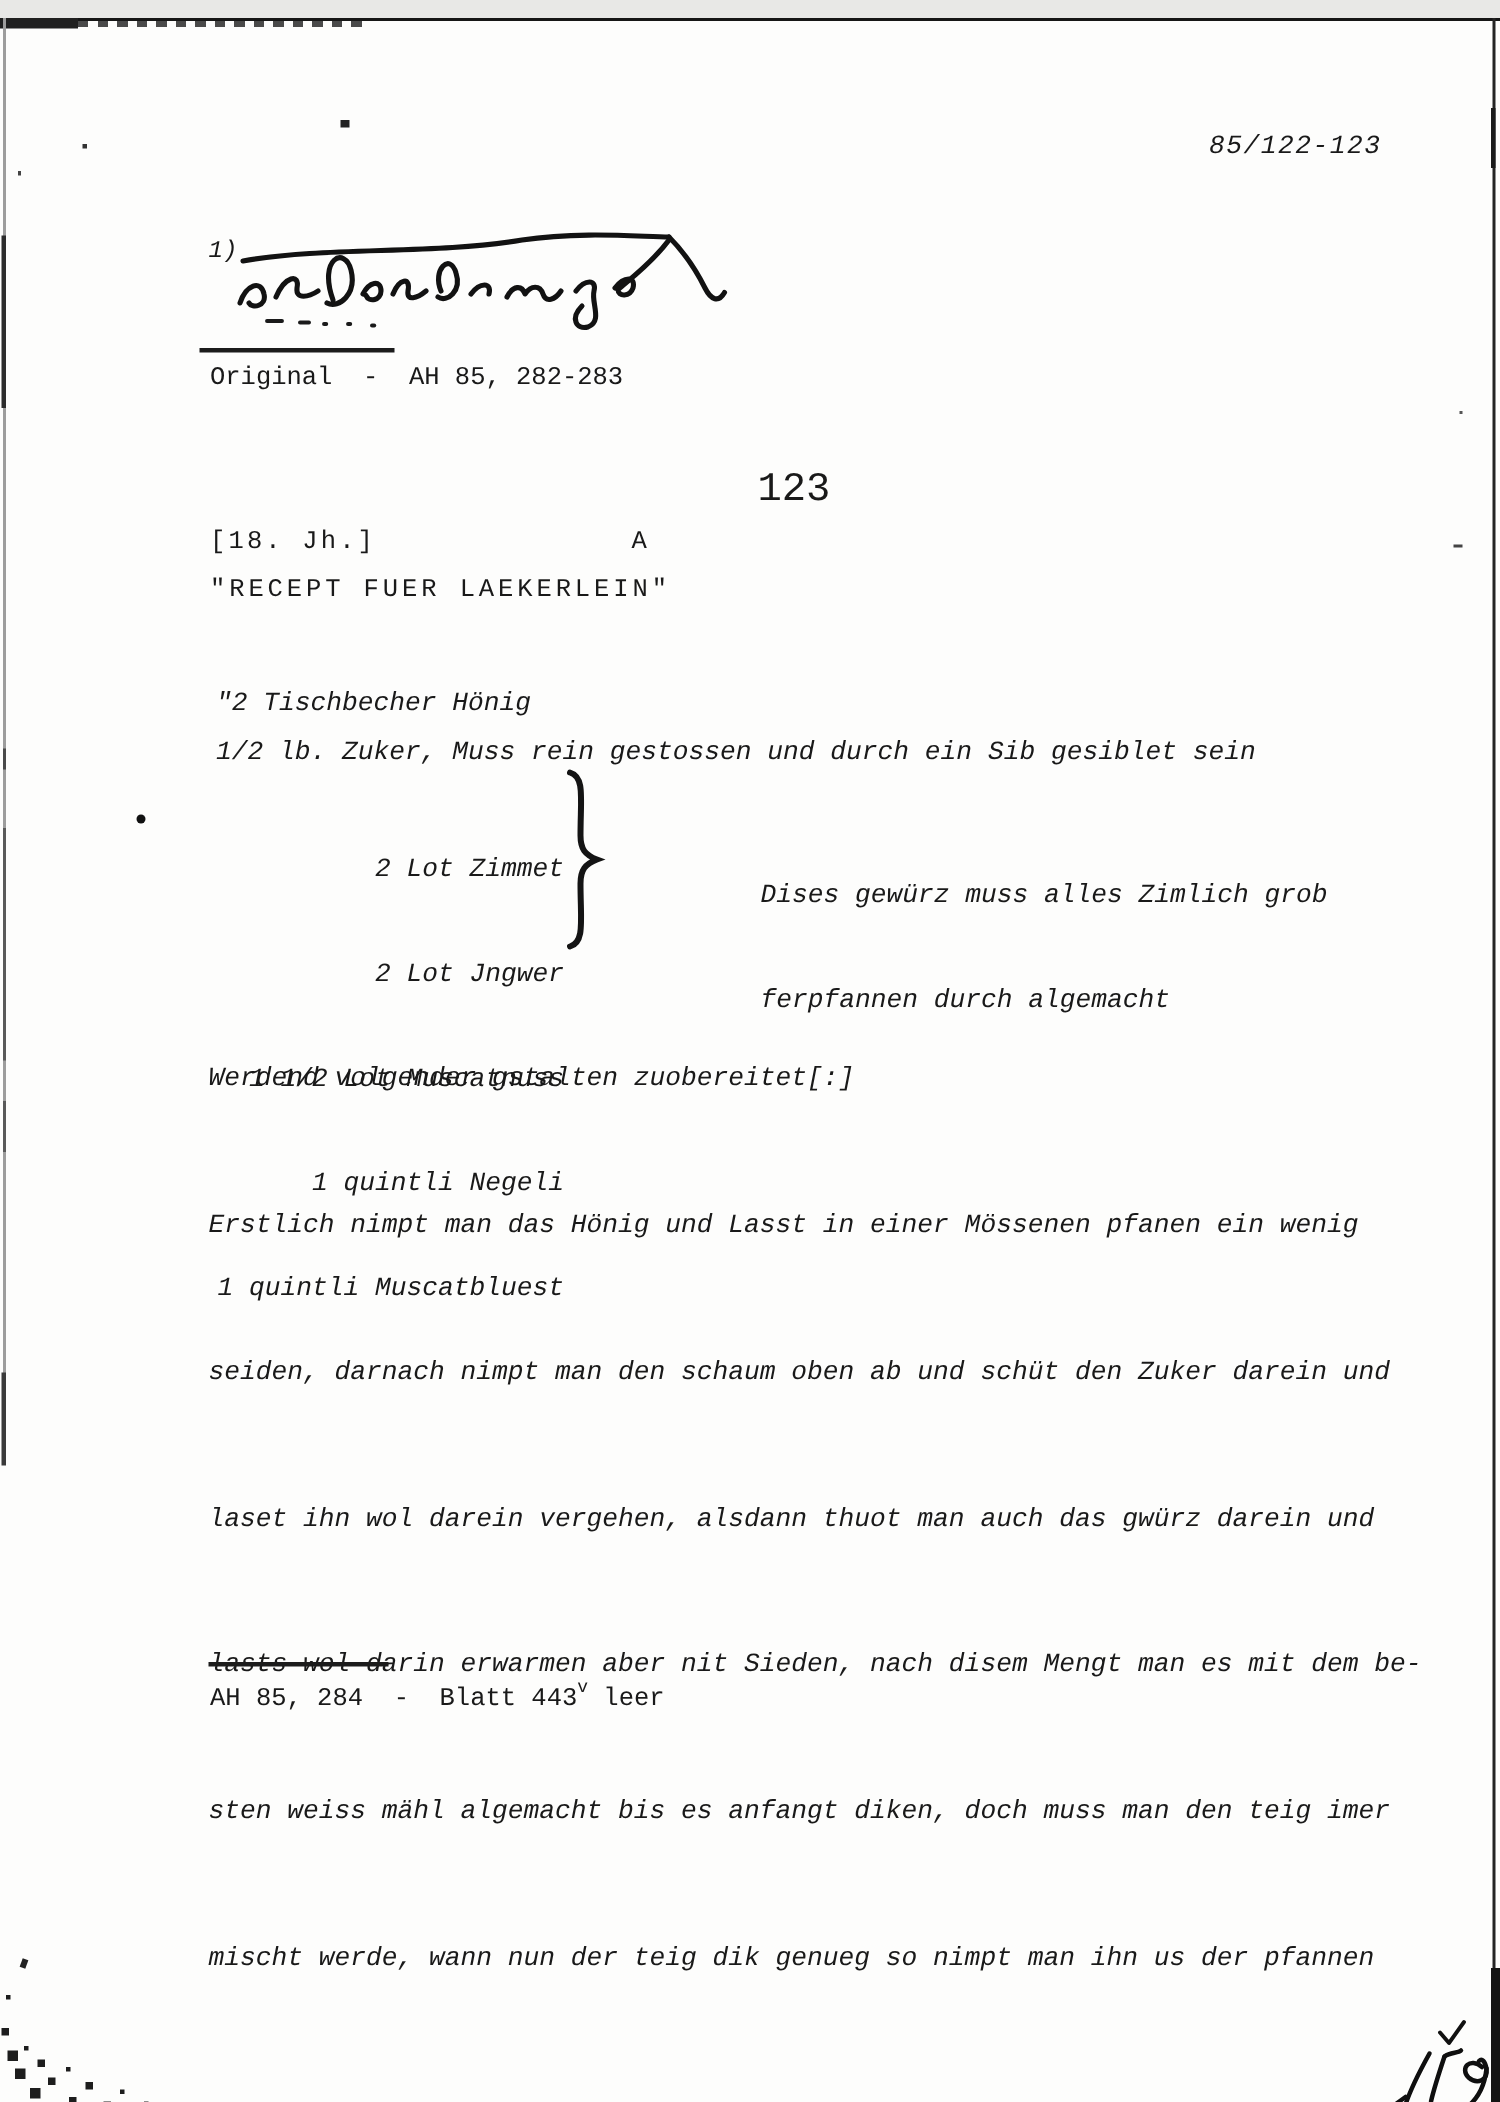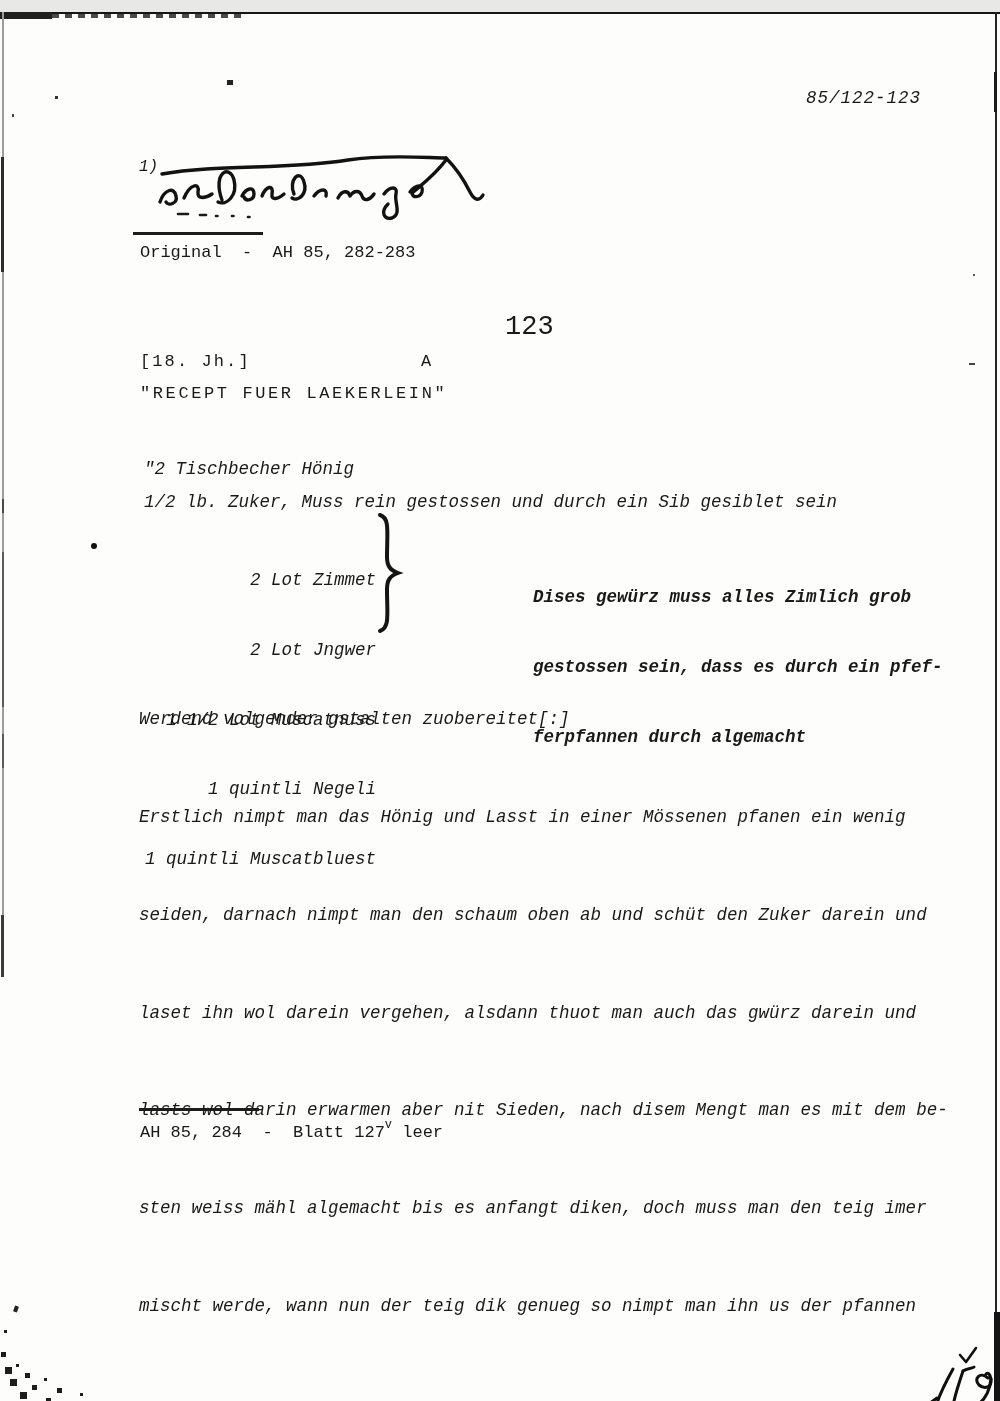--- a/index.html
+++ b/index.html
@@ -15,21 +15,21 @@
   .rule{position:absolute;background:#1c1c1c;}
   .rule1{left:133px;top:220px;width:130px;height:3px;}
   .orig-line{left:140px;top:231px;font-size:17px;}
   .page-num{left:505px;top:300px;font-size:27px;text-align:center;}
   .date-bracket{left:140px;top:340px;font-size:17px;letter-spacing:2.1px;}
   .section-letter{left:421px;top:340px;font-size:17px;}
   .doc-title{left:140px;top:372px;font-size:17px;letter-spacing:2.6px;}
   .intro1{left:144px;top:447px;font-size:17.5px;}
   .intro2{left:144px;top:480px;font-size:17.5px;}
   .ingredients{left:145px;top:511px;font-size:17.5px;line-height:23.2px;text-align:right;}
-  .spice-note{left:533px;top:528px;font-size:17.5px;line-height:23.2px;font-weight:bold;}
+  .spice-note{left:507px;top:528px;font-size:17.5px;line-height:23.2px;}
   .instructions{left:139px;top:626px;font-size:17.5px;line-height:32.6px;}
   .rule2{left:139px;top:1096px;width:120px;height:3px;}
   .footer-ref{left:140px;top:1108px;font-size:17px;}
   .footer-ref sup{font-size:12px;position:relative;top:-2px;letter-spacing:0;}
   svg{position:absolute;overflow:visible;}
   
   .art{position:absolute;background:#1b1b1b;}
   .top-bar{left:0;top:0;width:1000px;height:2px;background:#161616;}
   .top-smudge{left:0;top:1;width:52px;height:7px;background:#202020;}
   .top-dashes{left:52px;top:2px;width:195px;height:4px;
@@ -132,42 +132,41 @@
     <div>1 quintli Negeli</div>
     <div>1 quintli Muscatbluest</div>
   </div>
 
   <svg style="left:376px;top:500px;" width="28" height="122" viewBox="0 0 28 122">
     <path d="M4,3 C14,6 11,20 11,45 C11,54 14,58 22,61 C14,64 11,68 11,77 C11,102 14,116 4,119" stroke="#141414" stroke-width="4" fill="none" stroke-linecap="round"></path>
   </svg>
 
   <div class="t it spice-note">
     <div>Dises gewürz muss alles Zimlich grob</div>
-    <div>gestossen sein, dass es durch ein pfef-</div>
     <div>ferpfannen durch algemacht</div>
   </div>
 
   <div class="t it instructions">
     <div>Werdend volgender gstalten zuobereitet[:]</div>
     <div>Erstlich nimpt man das Hönig und Lasst in einer Mössenen pfanen ein wenig</div>
     <div>seiden, darnach nimpt man den schaum oben ab und schüt den Zuker darein und</div>
     <div>laset ihn wol darein vergehen, alsdann thuot man auch das gwürz darein und</div>
     <div>lasts wol darin erwarmen aber nit Sieden, nach disem Mengt man es mit dem be-</div>
     <div>sten weiss mähl algemacht bis es anfangt diken, doch muss man den teig imer</div>
     <div>mischt werde, wann nun der teig dik genueg so nimpt man ihn us der pfannen</div>
     
     
     
     
     
     
   </div>
 
   <div class="rule rule2"></div>
-  <div class="t footer-ref"><span>AH 85, 284  -  Blatt 127</span><sup>v</sup><span> leer</span></div>
+  <div class="t footer-ref"><span>AH 85, 284  -  Blatt 443</span><sup>v</sup><span> leer</span></div>
 
   <svg style="left:958px;top:1334px;" width="20" height="18" viewBox="0 0 20 18">
     <path d="M2,9 L8,16 L18,2" stroke="#111" stroke-width="2.6" fill="none" stroke-linecap="round" stroke-linejoin="round"></path>
   </svg>
 
   <svg style="left:922px;top:1346px;" width="78" height="52" viewBox="0 0 78 52" aria-label="159">
     <g stroke="#0f0f0f" stroke-width="3" fill="none" stroke-linecap="round" stroke-linejoin="round">
       <path d="M4,48 L15,40"></path>
       <path d="M15,45 C19,33 26,20 31,11"></path>
       <path d="M41,13 C37,25 34,34 32,43"></path>

